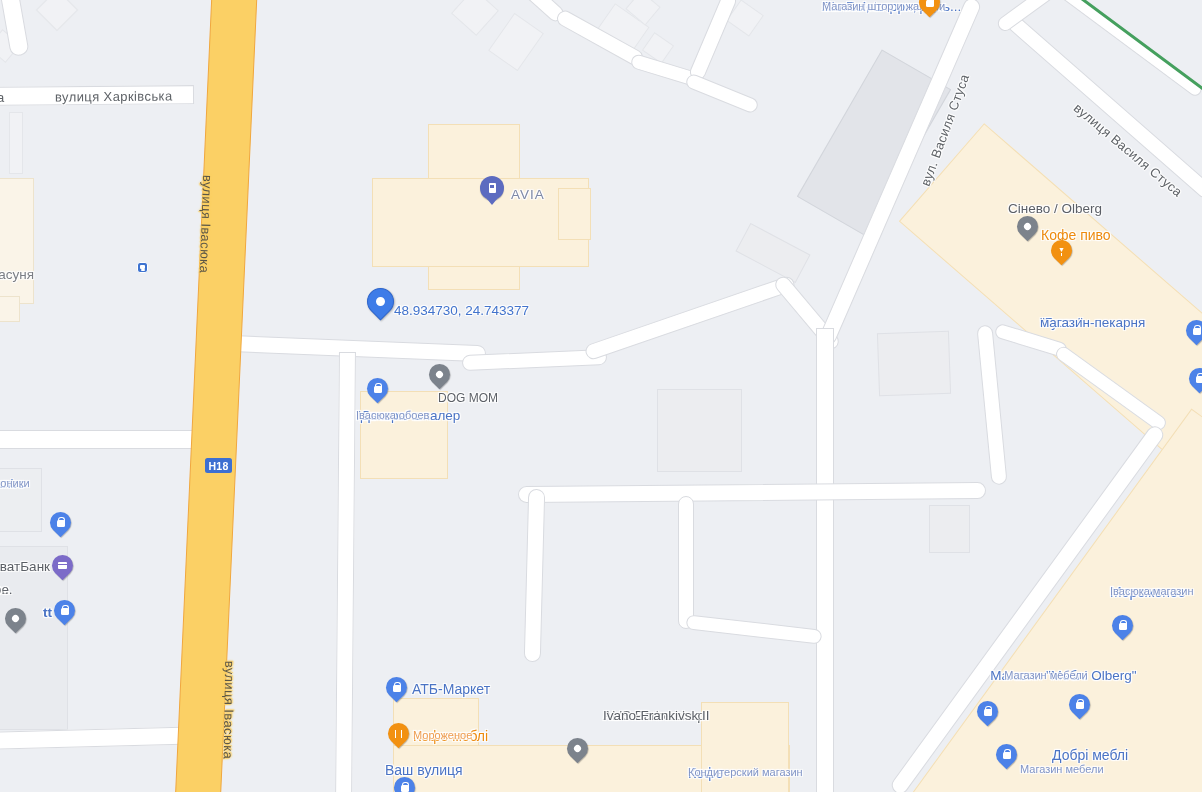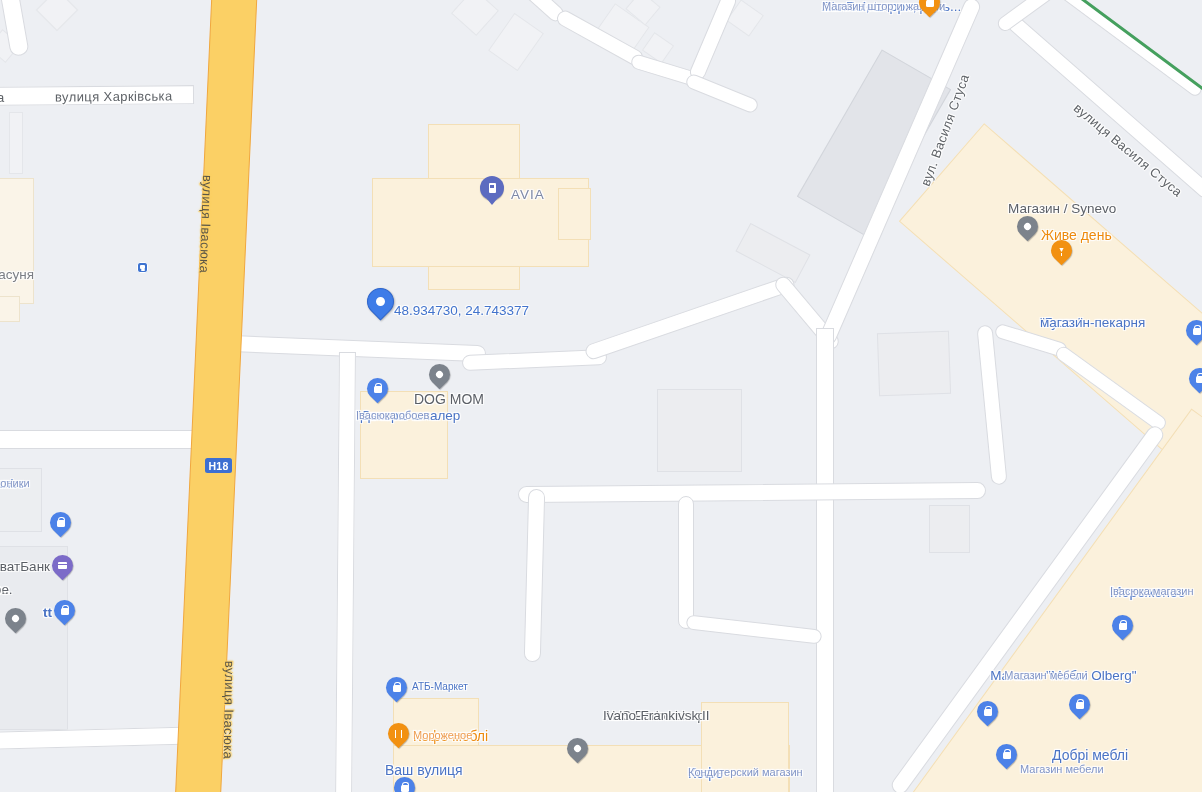--- a/index.html
+++ b/index.html
@@ -163,21 +163,21 @@
   <div class="lbl blue ctr" style="left:822px;top:0px;">
     <div>DimRolet - ролети,</div>
     <div>жалюзі, штори, день...</div>
     <div class="sub subblue">Магазин штор и жалюзи</div>
   </div>
 
   <div class="lbl" style="left:511px;top:188px;color:#7E88A6;letter-spacing:1px;text-align:right;">AVIA</div>
 
   <div class="lbl" style="left:394px;top:304px;color:#4273CC;">48.934730, 24.743377</div>
 
-  <div class="lbl gray ctr" style="left:449px;top:392px;font-size:14px;">DOG MOM</div>
+  <div class="lbl gray ctr" style="left:468px;top:392px;font-size:12px;">DOG MOM</div>
 
   <div class="lbl blue" style="left:356px;top:409px;">
     <div>Магазин шпалер</div>
     <div>"Декора"</div>
     <div class="sub subblue">Івасюка обоев</div>
   </div>
 
   <div class="lbl blue rt" style="left:-60px;top:477px;width:143px;">
     <div>ектрика плюс</div>
     <div>Радіодеталі</div>
@@ -188,42 +188,42 @@
 
   <div class="lbl gray rt" style="left:-30px;top:583px;width:67px;">
     <div>штове</div>
     <div>5 (до...</div>
   </div>
 
   <div class="lbl blue" style="left:43px;top:606px;font-weight:bold;">tt</div>
 
   <div class="lbl rt" style="left:-10px;top:268px;width:44px;color:#7B7E84;">асуня</div>
 
-  <div class="lbl blue" style="left:412px;top:682px;font-size:10px;">АТБ-Маркет</div>
+  <div class="lbl blue" style="left:412px;top:682px;font-size:14px;">АТБ-Маркет</div>
 
   <div class="lbl orange" style="left:413px;top:729px;font-size:14px;">
     <div>Кофе меблі</div>
     <div class="sub suborange">Мороженое</div>
   </div>
 
   <div class="lbl blue" style="left:385px;top:763px;font-size:14px;">Ваш вулиця</div>
 
   <div class="lbl gray ctr" style="left:603px;top:709px;">
     <div>AL'S Barbershop</div>
     <div>Ivano-Frankivsk II</div>
   </div>
 
   <div class="lbl blue" style="left:688px;top:766px;font-size:14px;">
     <div>Кофе</div>
     <div class="sub subblue">Кондитерский магазин</div>
   </div>
 
-  <div class="lbl gray" style="left:1008px;top:202px;">Магазин / Synevo</div>
-
-  <div class="lbl orange" style="left:1041px;top:228px;font-size:14px;">Живе день</div>
+  <div class="lbl gray" style="left:1008px;top:202px;">Сінево / Olberg</div>
+
+  <div class="lbl orange" style="left:1041px;top:228px;font-size:14px;">Кофе пиво</div>
 
   <div class="lbl blue rt" style="left:1040px;top:316px;width:144px;">
     <div>"Густо"</div>
     <div>магазин-пекарня</div>
   </div>
 
   <div class="lbl blue ctr" style="left:1110px;top:585px;font-size:14px;">
     <div>Мороженое</div>
     <div class="sub subblue">Івасюка магазин</div>
   </div>

